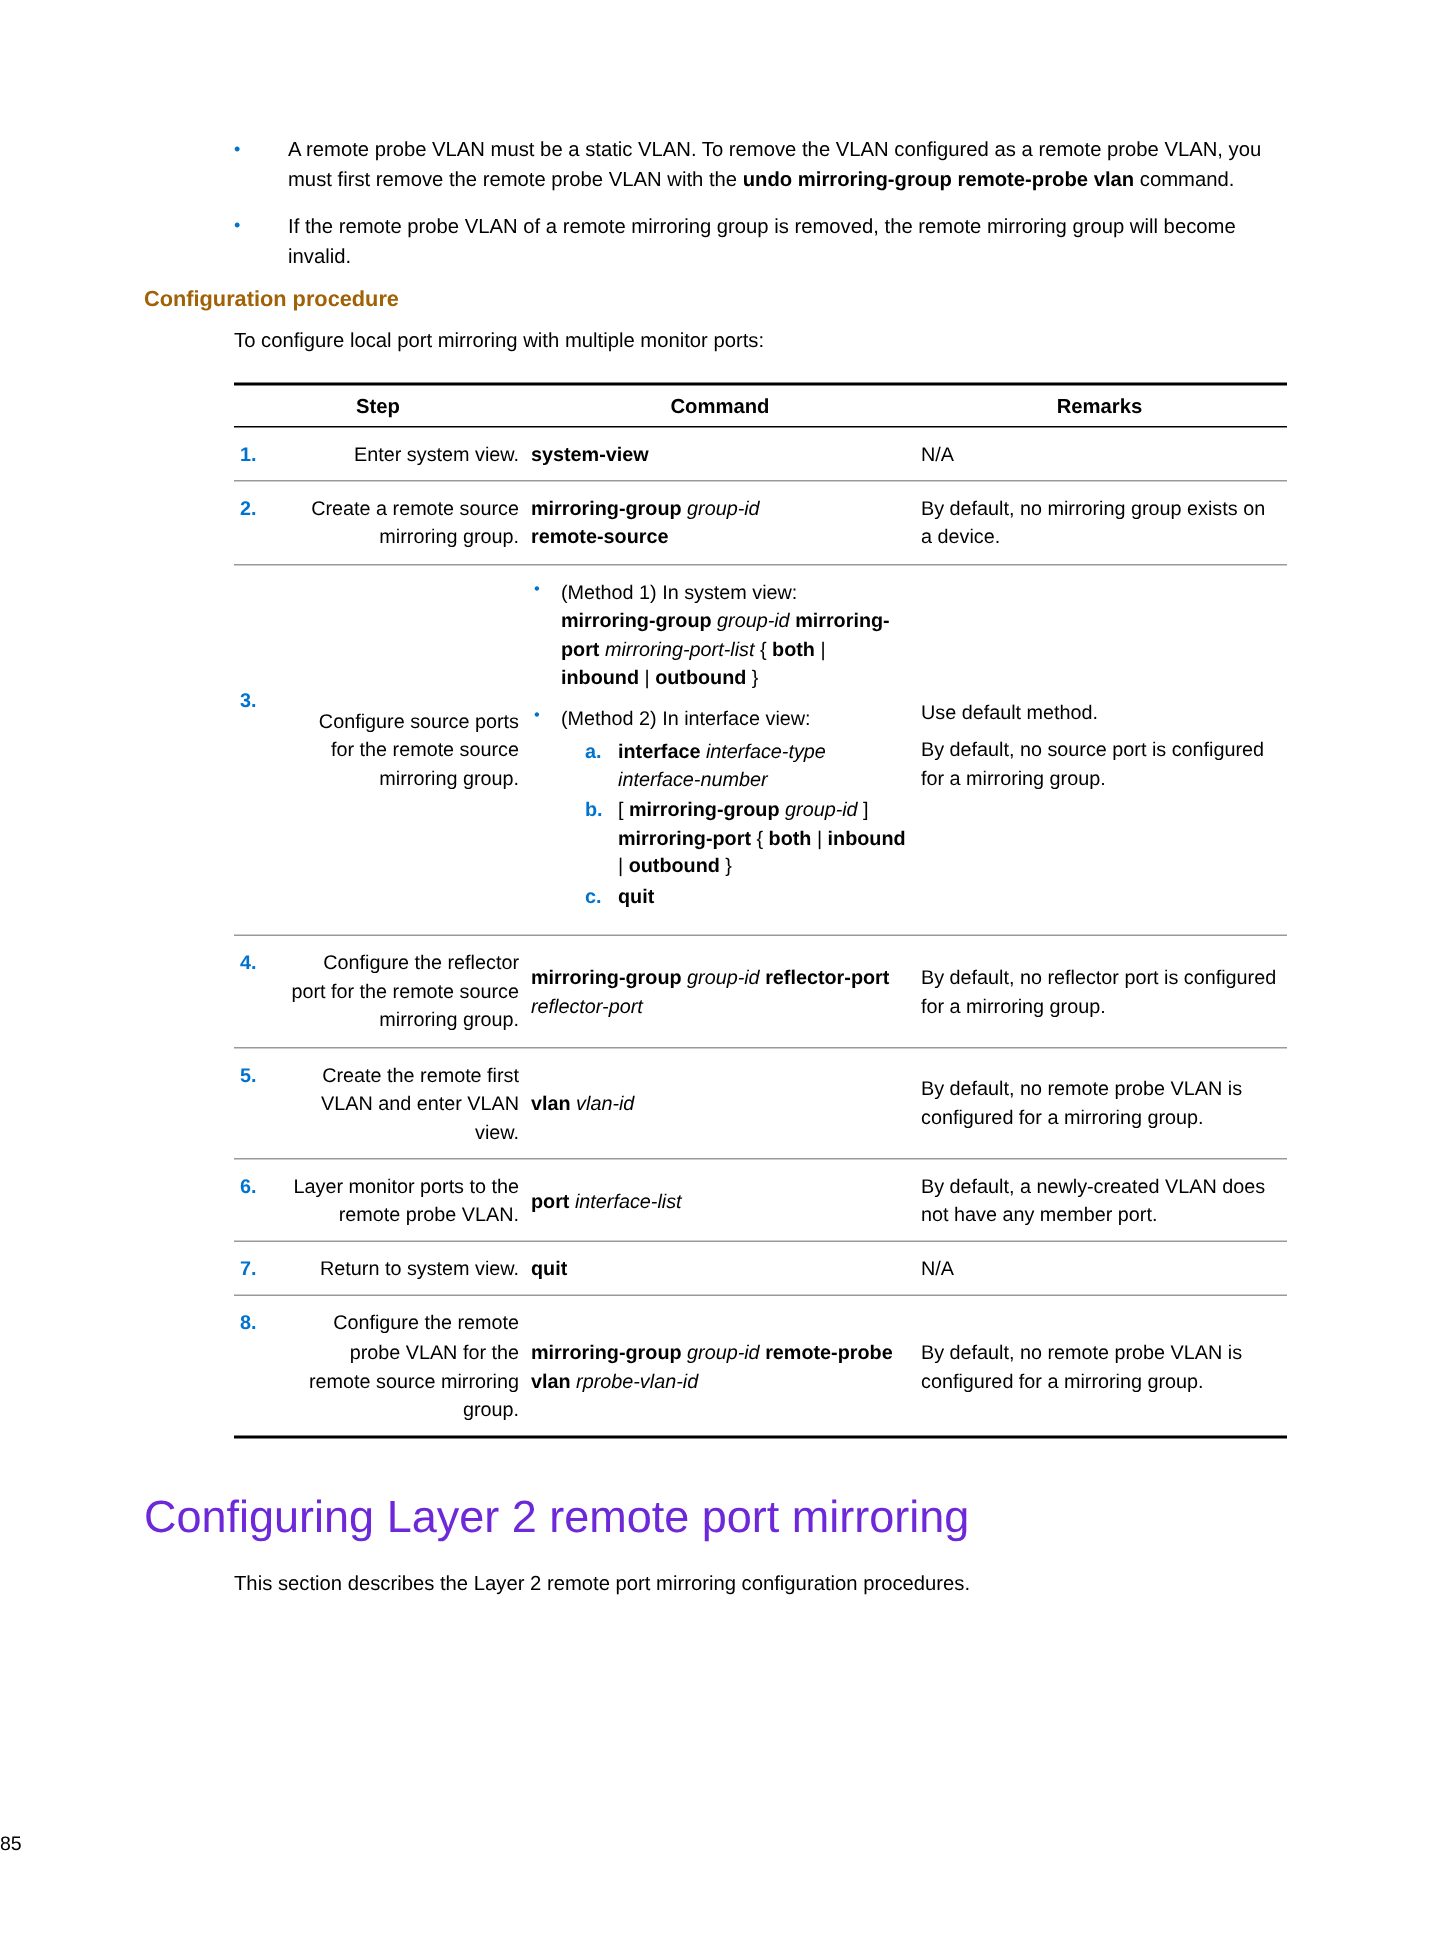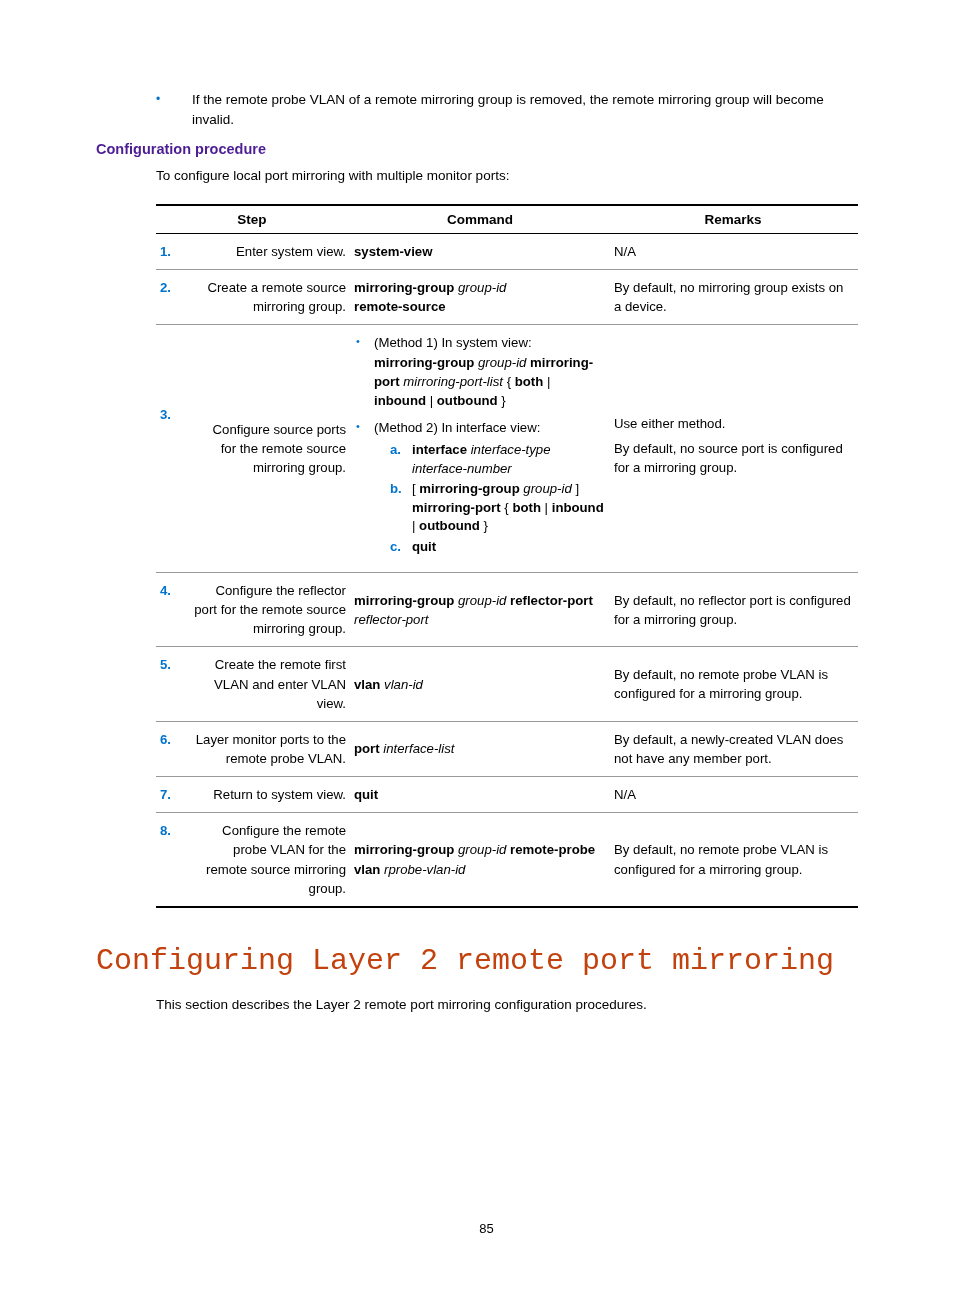--- a/index.html
+++ b/index.html
@@ -23,21 +23,21 @@
   ul.top-bullets > li::before {
     content: "•";
     position: absolute;
     left: 0;
     top: 1px;
     color: #0073cf;
     font-size: 12px;
   }
   .bold { font-weight: bold; }
   .sect-head {
-    color: #4c1d95;
+    color: #a16207;
     font-weight: bold;
     font-size: 14.5px;
     margin-top: 8px;
     margin-bottom: 10px;
   }
   .intro { margin-left: 60px; margin-bottom: 18px; margin-top: 8px; line-height: 1.4; }
   table {
     width: 100%;
     border-collapse: collapse;
     margin-left: 60px;
@@ -83,42 +83,43 @@
     position: absolute;
     left: 2px;
     top: 1px;
     color: #0073cf;
     font-size: 11px;
   }
   .sublist { list-style: none; margin-top: 4px; padding-left: 16px; }
   .sublist > li { margin-bottom: 2px; position: relative; padding-left: 22px; line-height: 1.4; }
   .sublist .lab { color: #0073cf; font-weight: bold; position: absolute; left: 0; }
   h1.main-title {
-    font-family: Liberation Mono, monospace;
+    font-family: Liberation Sans, sans-serif;
     font-weight: normal;
-    color: #c2410c;
+    color: #6d28d9;
     font-size: 30px;
     margin-top: 36px;
     margin-bottom: 18px;
   }
   .pagenum {
     position: absolute;
     bottom: 60px;
     left: 0;
     width: 100%;
-    text-align: center;
     font-size: 13px;
-    padding-left: 19px;
   }
   .rem-block p { margin-bottom: 6px; }
 </style>
 </head>
 <body>
 
 <ul class="top-bullets">
+  <li>
+    <span>A remote probe VLAN must be a static VLAN. To remove the VLAN configured as a remote probe VLAN, you must first remove the remote probe VLAN with the </span><span class="bold">undo mirroring-group remote-probe vlan</span><span> command.</span>
+  </li>
   <li><span>If the remote probe VLAN of a remote mirroring group is removed, the remote mirroring group will become invalid.</span></li>
 </ul>
 
 <div class="sect-head">Configuration procedure</div>
 <div class="intro">To configure local port mirroring with multiple monitor ports:</div>
 
 <table>
   <colgroup>
       <col style="width:36px">
       <col style="width:160px">
@@ -153,21 +154,21 @@
             <li>(Method 1) In system view:<br><span class="bold">mirroring-group </span><span class="ital">group-id </span><span class="bold">mirroring-port </span><span class="ital">mirroring-port-list </span>{ <span class="bold">both</span> | <span class="bold">inbound</span> | <span class="bold">outbound</span> }</li>
             <li>(Method 2) In interface view:<ul class="sublist">
                 <li><span class="lab">a.</span><span class="bold">interface </span><span class="ital">interface-type interface-number</span></li>
                 <li><span class="lab">b.</span>[ <span class="bold">mirroring-group </span><span class="ital">group-id</span> ] <span class="bold">mirroring-port</span> { <span class="bold">both</span> | <span class="bold">inbound</span> | <span class="bold">outbound</span> }</li>
                 <li><span class="lab">c.</span><span class="bold">quit</span></li>
               </ul></li>
           </ul>
         </td>
         <td class="remcol">
           <div class="rem-block">
-            <p>Use either method.</p>
+            <p>Use default method.</p>
             <p>By default, no source port is configured for a mirroring group.</p>
           </div>
         </td>
       </tr>
       <tr>
         <td class="stepnum">4.</td>
         <td class="stepdesc">Configure the reflector port for the remote source mirroring group.</td>
         <td class="cmdcol"><span class="bold">mirroring-group </span><span class="ital">group-id </span><span class="bold">reflector-port </span><span class="ital">reflector-port</span></td>
         <td class="remcol">By default, no reflector port is configured for a mirroring group.</td>
       </tr>

